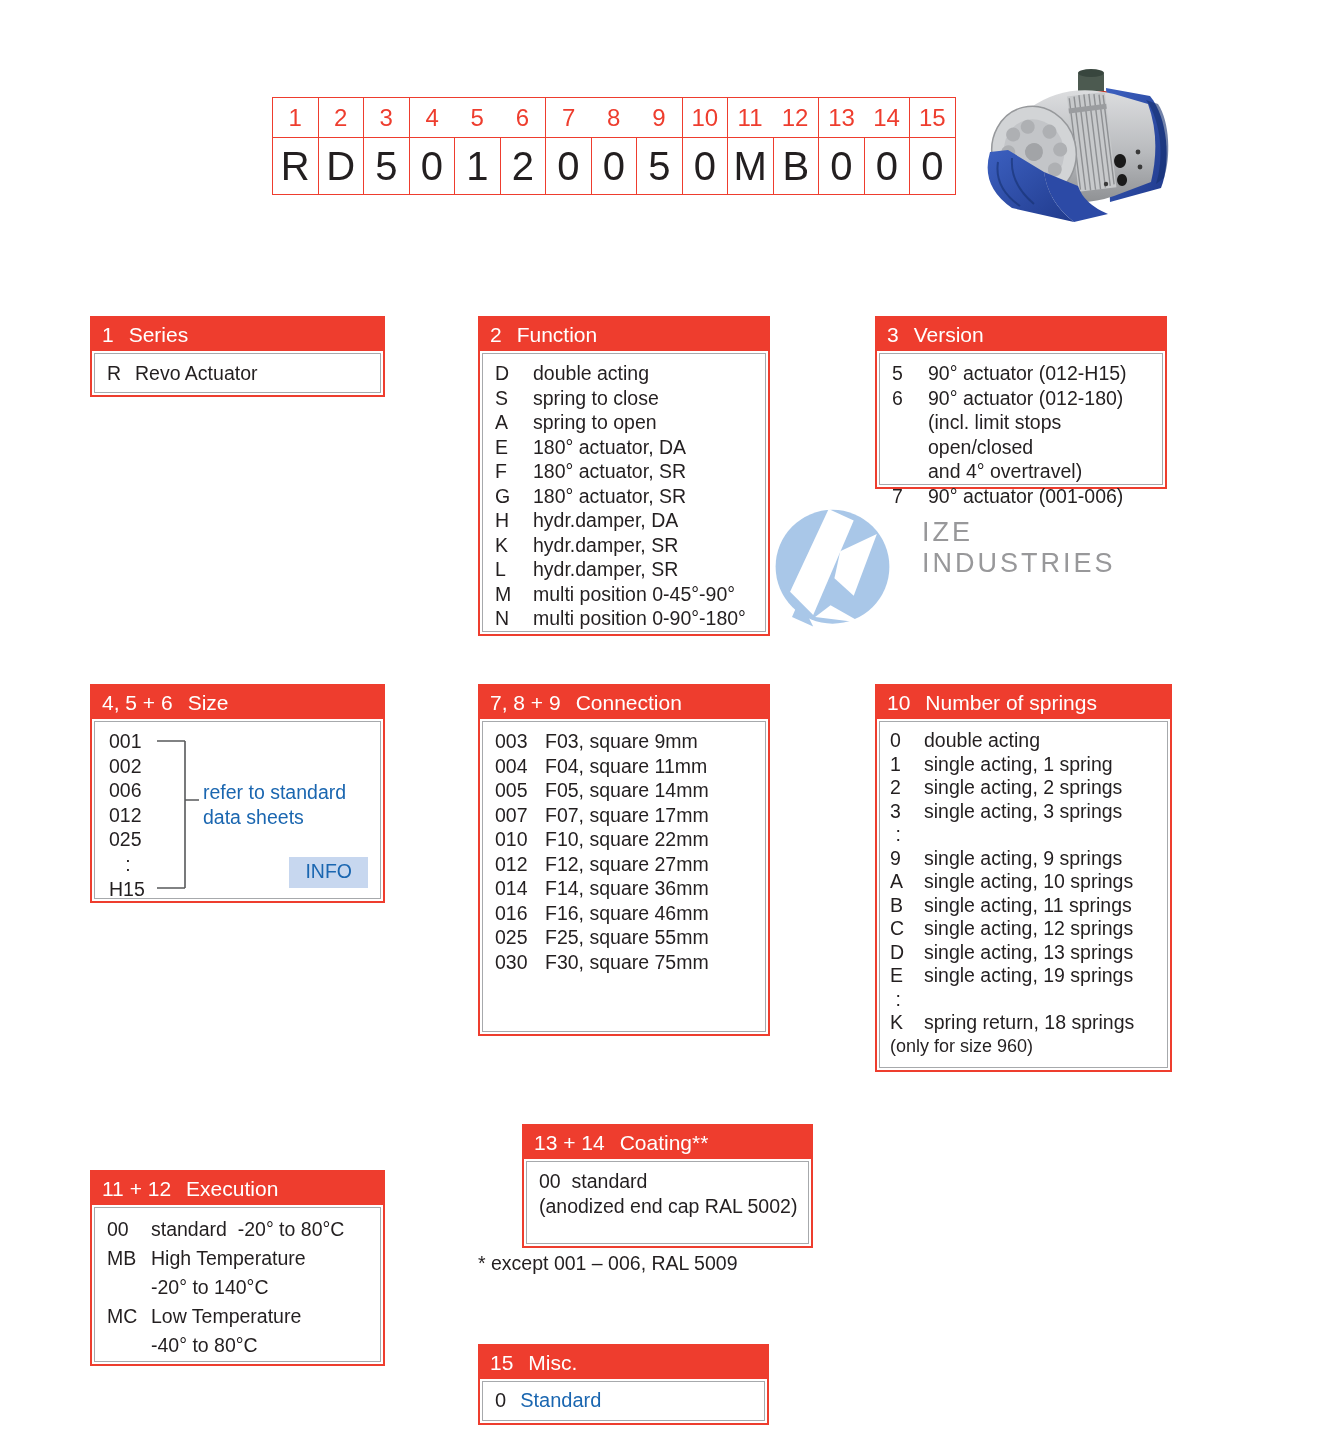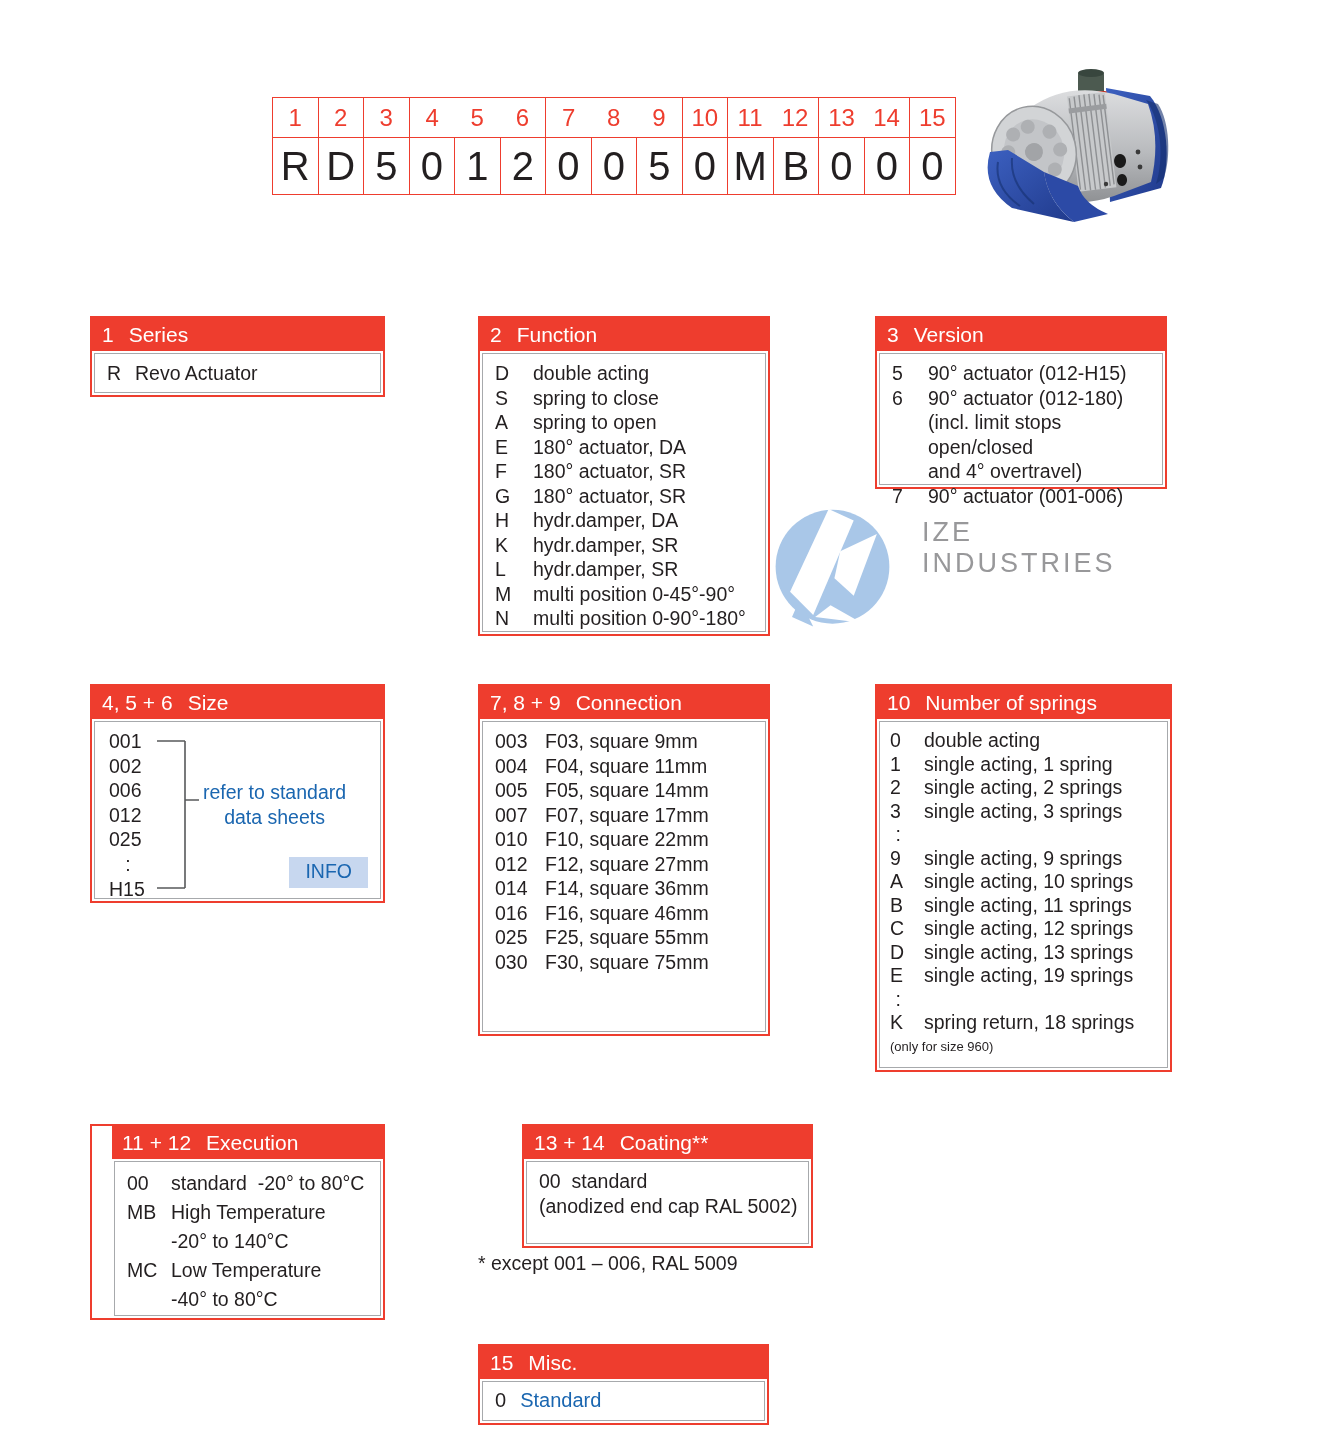--- a/index.html
+++ b/index.html
@@ -31,26 +31,26 @@
   .lh245 .row { line-height:24.5px; font-size:19.5px; }
   .lh235 .row { line-height:23.5px; font-size:19.5px; }
   .lh29  .row { line-height:29px;  font-size:19.5px; }
   .w26 .code { width:28px; } .w34 .code { width:36px; } .w36 .code { width:38px; }
   .w42 .code { width:44px; } .w50 .code { width:50px; } .w32 .code { width:34px; }
 
   
   .size-values { padding:7px 0 0 14px; }
   .size-values .sv { line-height:24.6px; font-size:19.5px; white-space:pre-wrap; }
   .size-bracket { position:absolute; left:56px; top:0; }
-  .size-note { position:absolute; left:108px; top:58px; color:#1a66b0; font-size:19.5px; line-height:25px;text-align:center; }
+  .size-note { position:absolute; left:108px; top:58px; color:#1a66b0; font-size:19.5px; line-height:25px; }
   .info-btn { position:absolute; right:12px; bottom:10px; background:#c7d7ef; color:#1a66b0;
               font-size:19.5px; padding:3px 16px 5px; cursor:pointer; }
 
   
-  .springs-footer { padding:0 8px 10px 10px; font-size:13px; line-height:23.5px; }
+  .springs-footer { padding:0 8px 10px 10px; font-size:18px; line-height:23.5px; }
 
   
   .coat-line { padding-left:12px; font-size:19.5px; line-height:25px; white-space:pre-wrap; }
   .coat-pad { padding-top:7px; }
 
   
   .misc-body { display:flex; align-items:center; padding:8px 0 10px 12px; font-size:20px; }
   .misc-code { margin-right:14px; }
   .misc-link { color:#1a66b0; cursor:pointer; text-decoration:none; }
 
@@ -476,21 +476,21 @@
 
           <div class="row">
             <span class="code">K</span>
             <span class="desc">spring return, 18 springs</span>
           </div>
         </div>
       <div class="springs-footer">(only for size 960)</div>
     </div>
   </div>
 
-  <div class="box" style="left:90px; top:1124px; width:295px;padding-left:20px;">
+  <div class="box" style="left:90px; top:1170px; width:295px;">
     <div class="hdr">
       <span class="hnum">11 + 12</span>
       <span class="hname">Execution</span>
     </div>
     <div class="bd" style="height:155px;">
       <div class="rows lh29 w42">
 
           <div class="row">
             <span class="code">00</span>
             <span class="desc">standard  -20° to 80°C</span>

